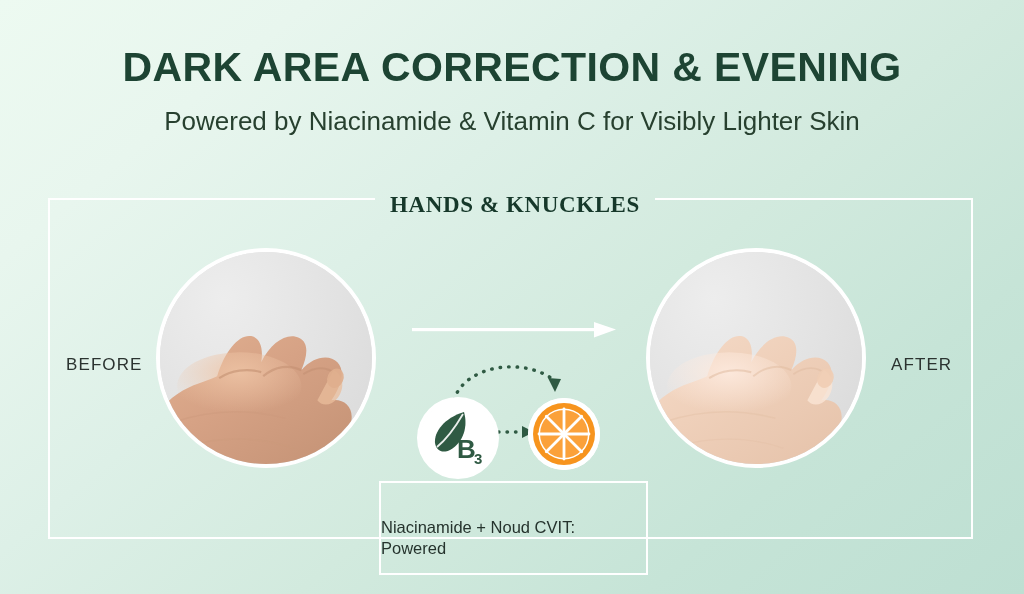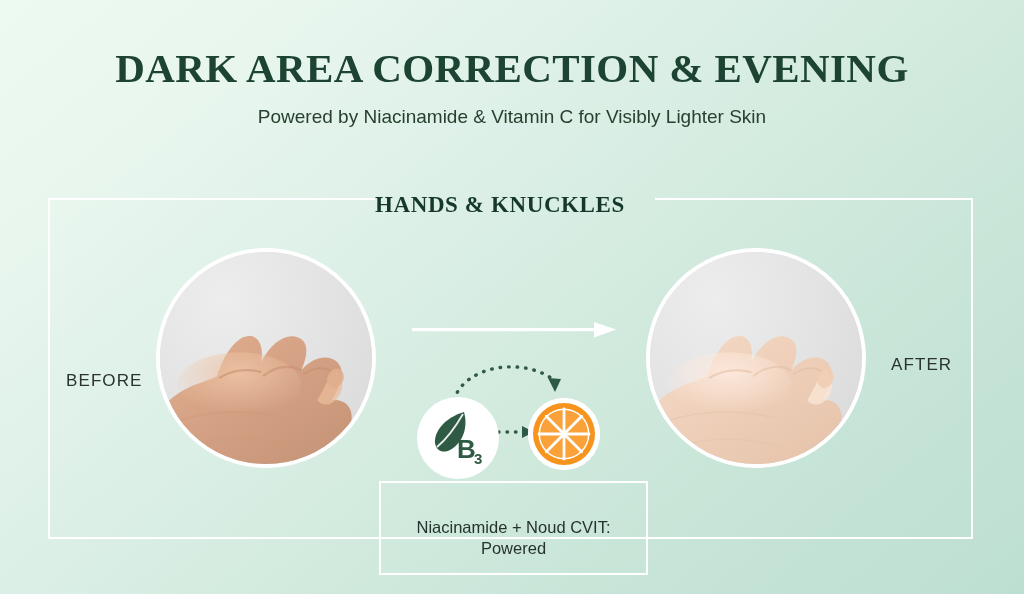--- a/index.html
+++ b/index.html
@@ -24,35 +24,35 @@
         #bddfd2 100%);
   }
 
   
   .title {
     position: absolute;
     top: 44px;
     left: 0;
     width: 1024px;
     text-align: center;
-    font-family: Liberation Serif, serif;
+    font-family: Liberation Sans, sans-serif;
     font-weight: bold;
     font-size: 41px;
     letter-spacing: 0.4px;
     color: #1d4433;
     white-space: nowrap;
   }
 
   .subtitle {
     position: absolute;
     top: 106px;
     left: 0;
     width: 1024px;
     text-align: center;
-    font-size: 19px;
+    font-size: 26px;
     font-weight: 400;
     color: #27402f;
     white-space: nowrap;
   }
 
   
   .frame-seg {
     position: absolute;
     background: #ffffff;
   }
@@ -60,21 +60,21 @@
   .frame-right  { left: 971px; top: 198px; width: 2px;  height: 341px; }
   .frame-bottom { left: 48px;  top: 537px; width: 925px; height: 2px; }
   .frame-top-l  { left: 48px;  top: 198px; width: 327px; height: 2px; }
   .frame-top-r  { left: 655px; top: 198px; width: 318px; height: 2px; }
 
   .section-label {
     position: absolute;
     top: 192px;
     left: 375px;
     width: 280px;
-    text-align: left;
+    text-align: center;
     font-family: "Liberation Serif", serif;
     font-weight: bold;
     font-size: 23px;
     letter-spacing: 0.6px;
     color: #16382a;
     white-space: nowrap;
   }
 
   
   .photo-circle {
@@ -107,21 +107,21 @@
   .hand svg { width: 100%; height: 100%; display: block; }
 
   
   .ba-label {
     position: absolute;
     font-size: 17px;
     letter-spacing: 1.1px;
     color: #2b3330;
     white-space: nowrap;
   }
-  .label-before { left: 66px;  top: 371px; }
+  .label-before { left: 66px;  top: 355px; }
   .label-after  { left: 891px; top: 355px; }
 
   
   .center-arrow {
     position: absolute;
     left: 410px;
     top: 316px;
     width: 210px;
     height: 28px;
   }
@@ -171,21 +171,21 @@
   .benefit-box {
     position: absolute;
     left: 379px;
     top: 481px;
     width: 269px;
     height: 94px;
     border: 2px solid #ffffff;
     box-sizing: border-box;
     display: flex;
     flex-direction: column;
-    align-items: center;
+    align-items: flex-start;
     justify-content: center;
     gap: 1px;
     padding-top: 18px;
   }
   .benefit-line {
     font-size: 16.5px;
     line-height: 20px;
     color: #25332d;
     text-align: center;
     white-space: nowrap;

